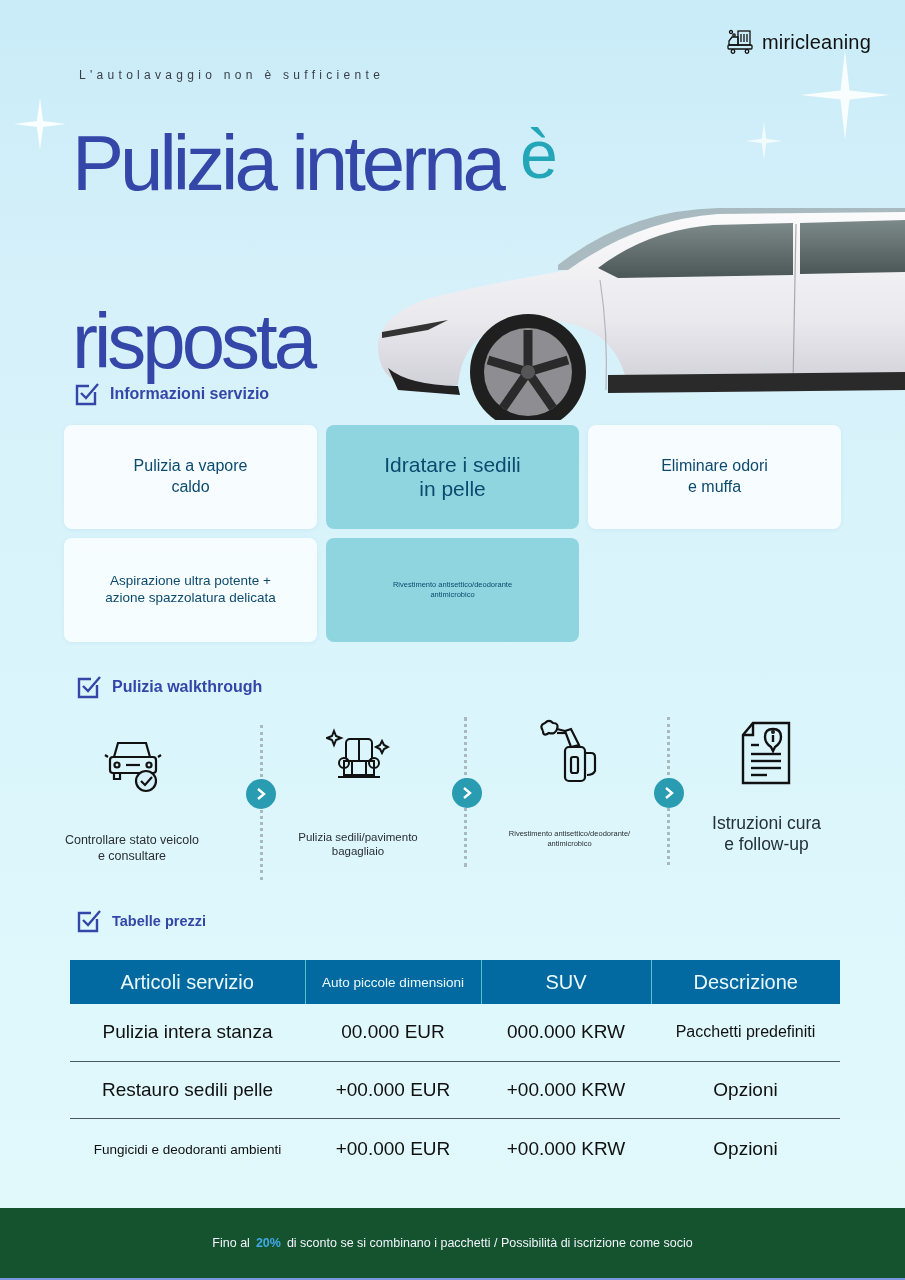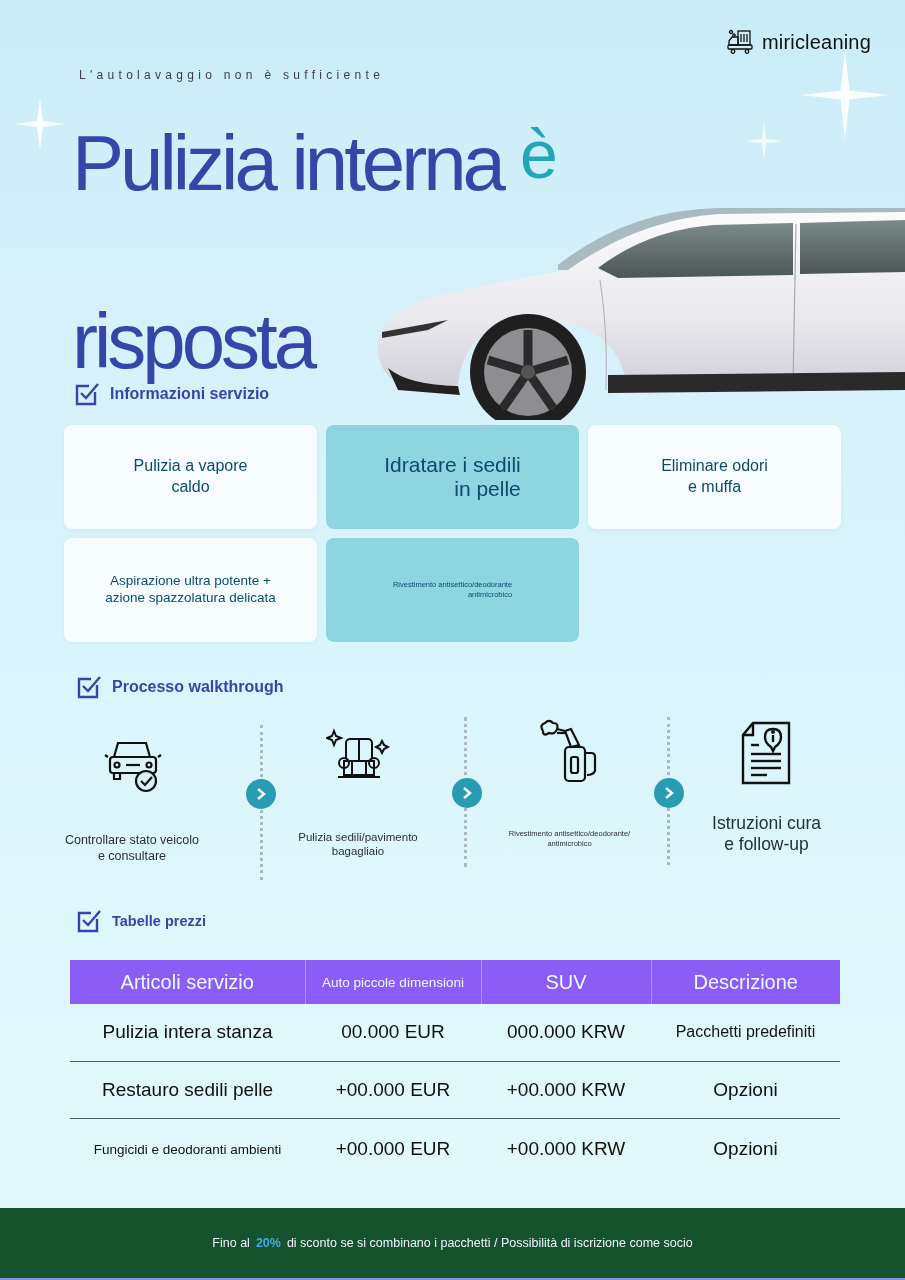--- a/index.html
+++ b/index.html
@@ -35,21 +35,21 @@
   .cards {
     position: absolute; left: 64px; top: 425px; width: 777px;
     display: grid; grid-template-columns: 253px 253px 253px; grid-template-rows: 104px 104px;
     column-gap: 9px; row-gap: 9px;
   }
   .card {
     border-radius: 8px; display: flex; align-items: center; justify-content: center;
     text-align: center; padding: 8px 14px; color: #0c4a6e;
   }
   .card.light { background: rgba(248,253,255,0.92); box-shadow: 0 1px 4px rgba(120,180,200,0.15); }
-  .card.teal { background: #8fd5e0; text-align: right; }
+  .card.teal { background: #8fd5e0; }
   .card .t { white-space: pre-line; }
   .fs-m { font-size: 16px; line-height: 1.3; }
   .fs-l { font-size: 21px; line-height: 1.15; }
   .fs-s { font-size: 13.5px; line-height: 1.25; }
   .fs-xs { font-size: 7.5px; line-height: 1.3; }
 
   .process { position: absolute; left: 64px; top: 715px; width: 780px; height: 160px; }
   .step { position: absolute; text-align: center; color: #2b2f35; }
   .step svg { display: block; margin: 0 auto; }
   .step .lbl { white-space: pre-line; }
@@ -57,21 +57,21 @@
   .arrow-btn {
     position: absolute; width: 30px; height: 30px; border-radius: 50%; background: #2a9cb2;
     display: flex; align-items: center; justify-content: center;
   }
   .arrow-btn svg { width: 14px; height: 14px; }
 
   .price-table {
     position: absolute; left: 70px; top: 960px; width: 770px; border-collapse: collapse;
   }
   .price-table th {
-    background: #8b5cf6; color: #eafafd; font-weight: normal; height: 44px;
+    background: #0369a1; color: #eafafd; font-weight: normal; height: 44px;
     border-right: 1px solid #5cc1cf;
   }
   .price-table th:last-child { border-right: none; }
   .price-table td {
     text-align: center; color: #111; font-size: 19px; height: 57px;
     border-bottom: 1.5px solid #4b5860;
   }
   .price-table tr:last-child td { border-bottom: none; }
   .footer {
     position: absolute; left: 0; top: 1208px; width: 905px; height: 72px; background: #14532d;
@@ -178,21 +178,21 @@
       <span class="t fs-xs">Rivestimento antisettico/deodorante
 antimicrobico</span>
     </div>
 </div>
 
 <div class="section-head" style="top:674px;left:76px">
   <svg viewBox="0 0 26 26" fill="none" stroke="#3447a8" stroke-width="2.4">
     <path d="M21 11 L21 23 L3 23 L3 5 L15 5"></path>
       <path d="M7 12 L12 17 L24 3"></path>
   </svg>
-  <span>Processo walkthrough</span>
+  <span>Pulizia walkthrough</span>
 </div>
 
 <div class="process">
 
   <div class="step" style="left:0;top:20px;width:136px">
     <svg width="60" height="60" viewBox="0 0 60 60" fill="none" stroke="#111" stroke-width="2.2">
       <path d="M12 22 L16 8 L44 8 L48 22"></path>
       <rect x="8" y="22" width="46" height="16" rx="3"></rect>
       <circle cx="15" cy="30" r="2.5"></circle>
         <circle cx="47" cy="30" r="2.5"></circle>

